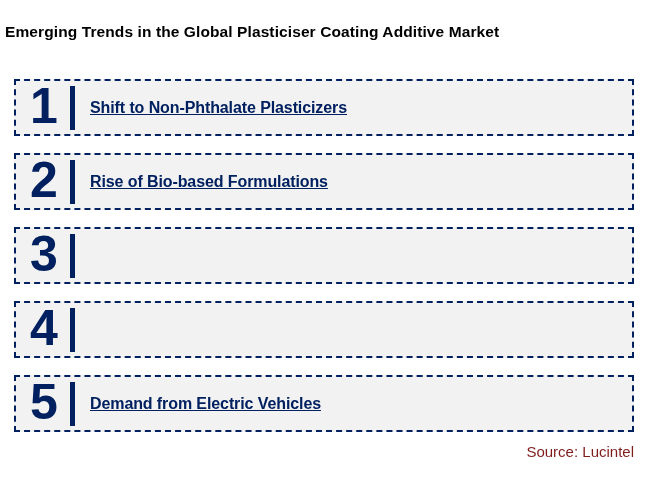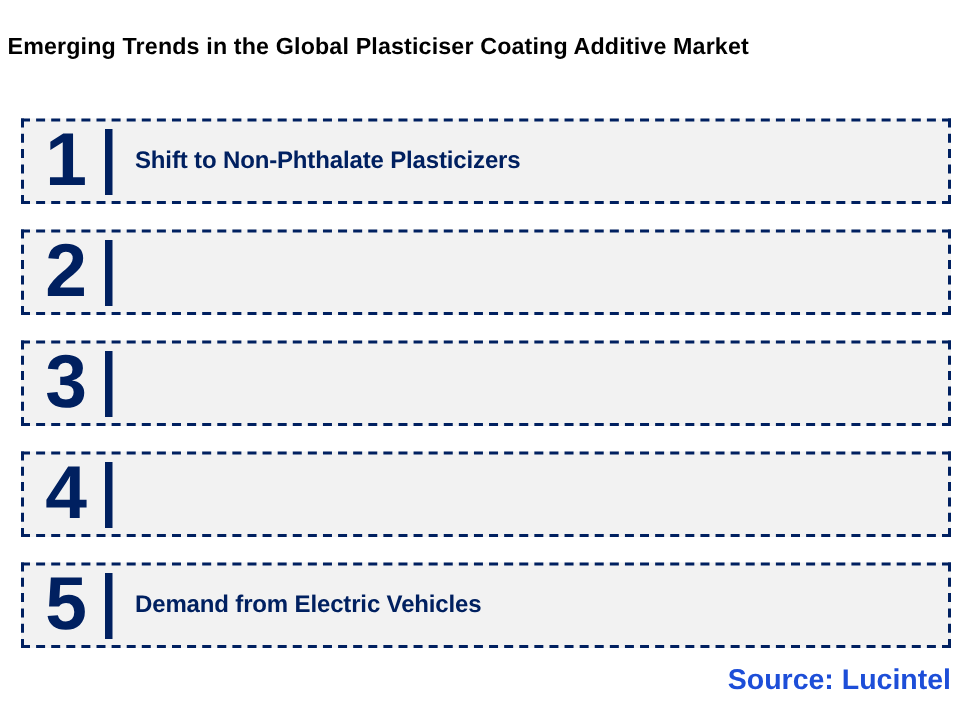--- a/index.html
+++ b/index.html
@@ -58,48 +58,50 @@
     margin-left: 6px;
     margin-right: 15px;
     flex: 0 0 auto;
   }
   .trend-label {
     font-size: 16px;
     font-weight: bold;
     color: #002060;
     letter-spacing: -0.1px;
     white-space: nowrap;
+    text-decoration: underline;
   }
   .source {
     position: absolute;
     top: 443px;
     right: 14px;
-    font-size: 19px;
-    font-weight: bold;
-    color: #1d4ed8;
+    font-size: 15px;
+    font-weight: normal;
+    color: #7f1d1d;
   }
 </style>
 </head>
 <body>
 
 <div class="canvas">
 
   <div class="title">Emerging Trends in the Global Plasticiser Coating Additive Market</div>
 
   <div class="trends">
 
     <div class="trend-box">
       <div class="trend-number">1</div>
       <div class="trend-divider"></div>
       <div class="trend-label">Shift to Non-Phthalate Plasticizers</div>
     </div>
 
     <div class="trend-box">
       <div class="trend-number">2</div>
       <div class="trend-divider"></div>
+      <div class="trend-label">Rise of Bio-based Formulations</div>
     </div>
 
     <div class="trend-box">
       <div class="trend-number">3</div>
       <div class="trend-divider"></div>
     </div>
 
     <div class="trend-box">
       <div class="trend-number">4</div>
       <div class="trend-divider"></div>

